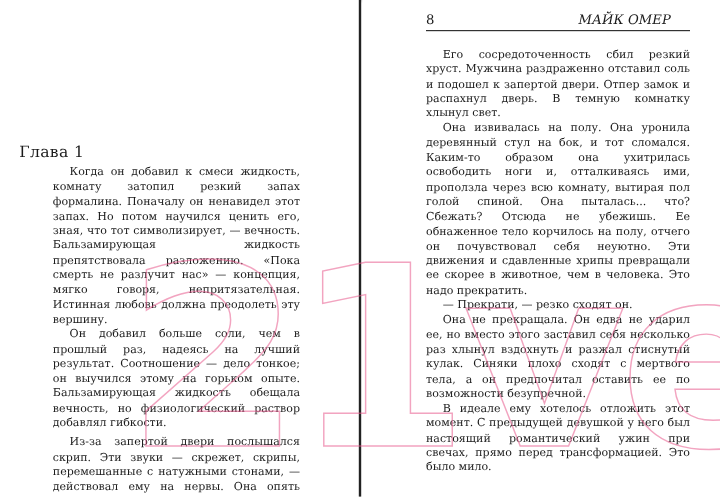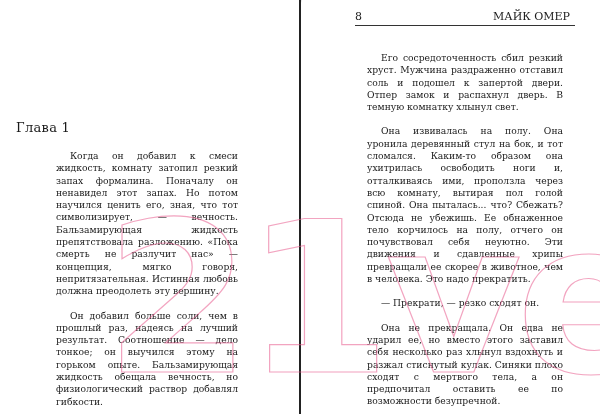--- a/index.html
+++ b/index.html
@@ -6,25 +6,25 @@
   body { width:600px; height:414px; background:#fff; position:relative; overflow:hidden; font-family:"DejaVu Serif", serif; color:#1a1a1a; }
   .page { position:absolute; top:0; height:414px; background:#fff; }
   .left { left:0; width:300px; }
   .right { left:302px; width:298px; }
   .spine { position:absolute; left:299px; top:0; width:2px; height:414px; background:#222; }
   .topshade { position:absolute; left:0; top:0; width:600px; height:3px; background:linear-gradient(#e6e6e6,#fff); }
   .chapter { position:absolute; left:0; width:300px; top:120px; text-align:left; font-size:13px; letter-spacing:0.3px;margin-left:16px; }
   .text { position:absolute; font-size:9.2px; line-height:12.3px; text-align:justify; }
   .left .text { left:44px; top:138px; width:206px; }
   .right .text { left:53px; top:40px; width:220px; }
-  .text p { margin:12px; text-indent:14px; hyphens:auto; }
+  .text p { margin:0; text-indent:14px; hyphens:auto; }
   .text p.gap { margin-top:4px; }
   .header { position:absolute; left:53px; top:9px; width:220px; height:16px; border-bottom:1.5px solid #333; font-size:11px; }
   .header .num { position:absolute; left:0; top:1px; }
-  .header .title { position:absolute; right:5px; top:1px; }
+  .header .title { position:absolute; right:16px; top:1px;font-style:italic; }
   .watermark { position:absolute; left:105px; top:195px; font-family:"DejaVu Sans", sans-serif; font-size:210px; font-weight:bold; color:transparent; -webkit-text-stroke:1.2px rgba(232,90,140,0.55); letter-spacing:-6px; pointer-events:none; line-height:1; }
 </style>
 </head>
 <body>
 
 <div class="topshade"></div>
 
 <div class="page left">
   <div class="chapter">Глава 1</div>
   <div class="text">

